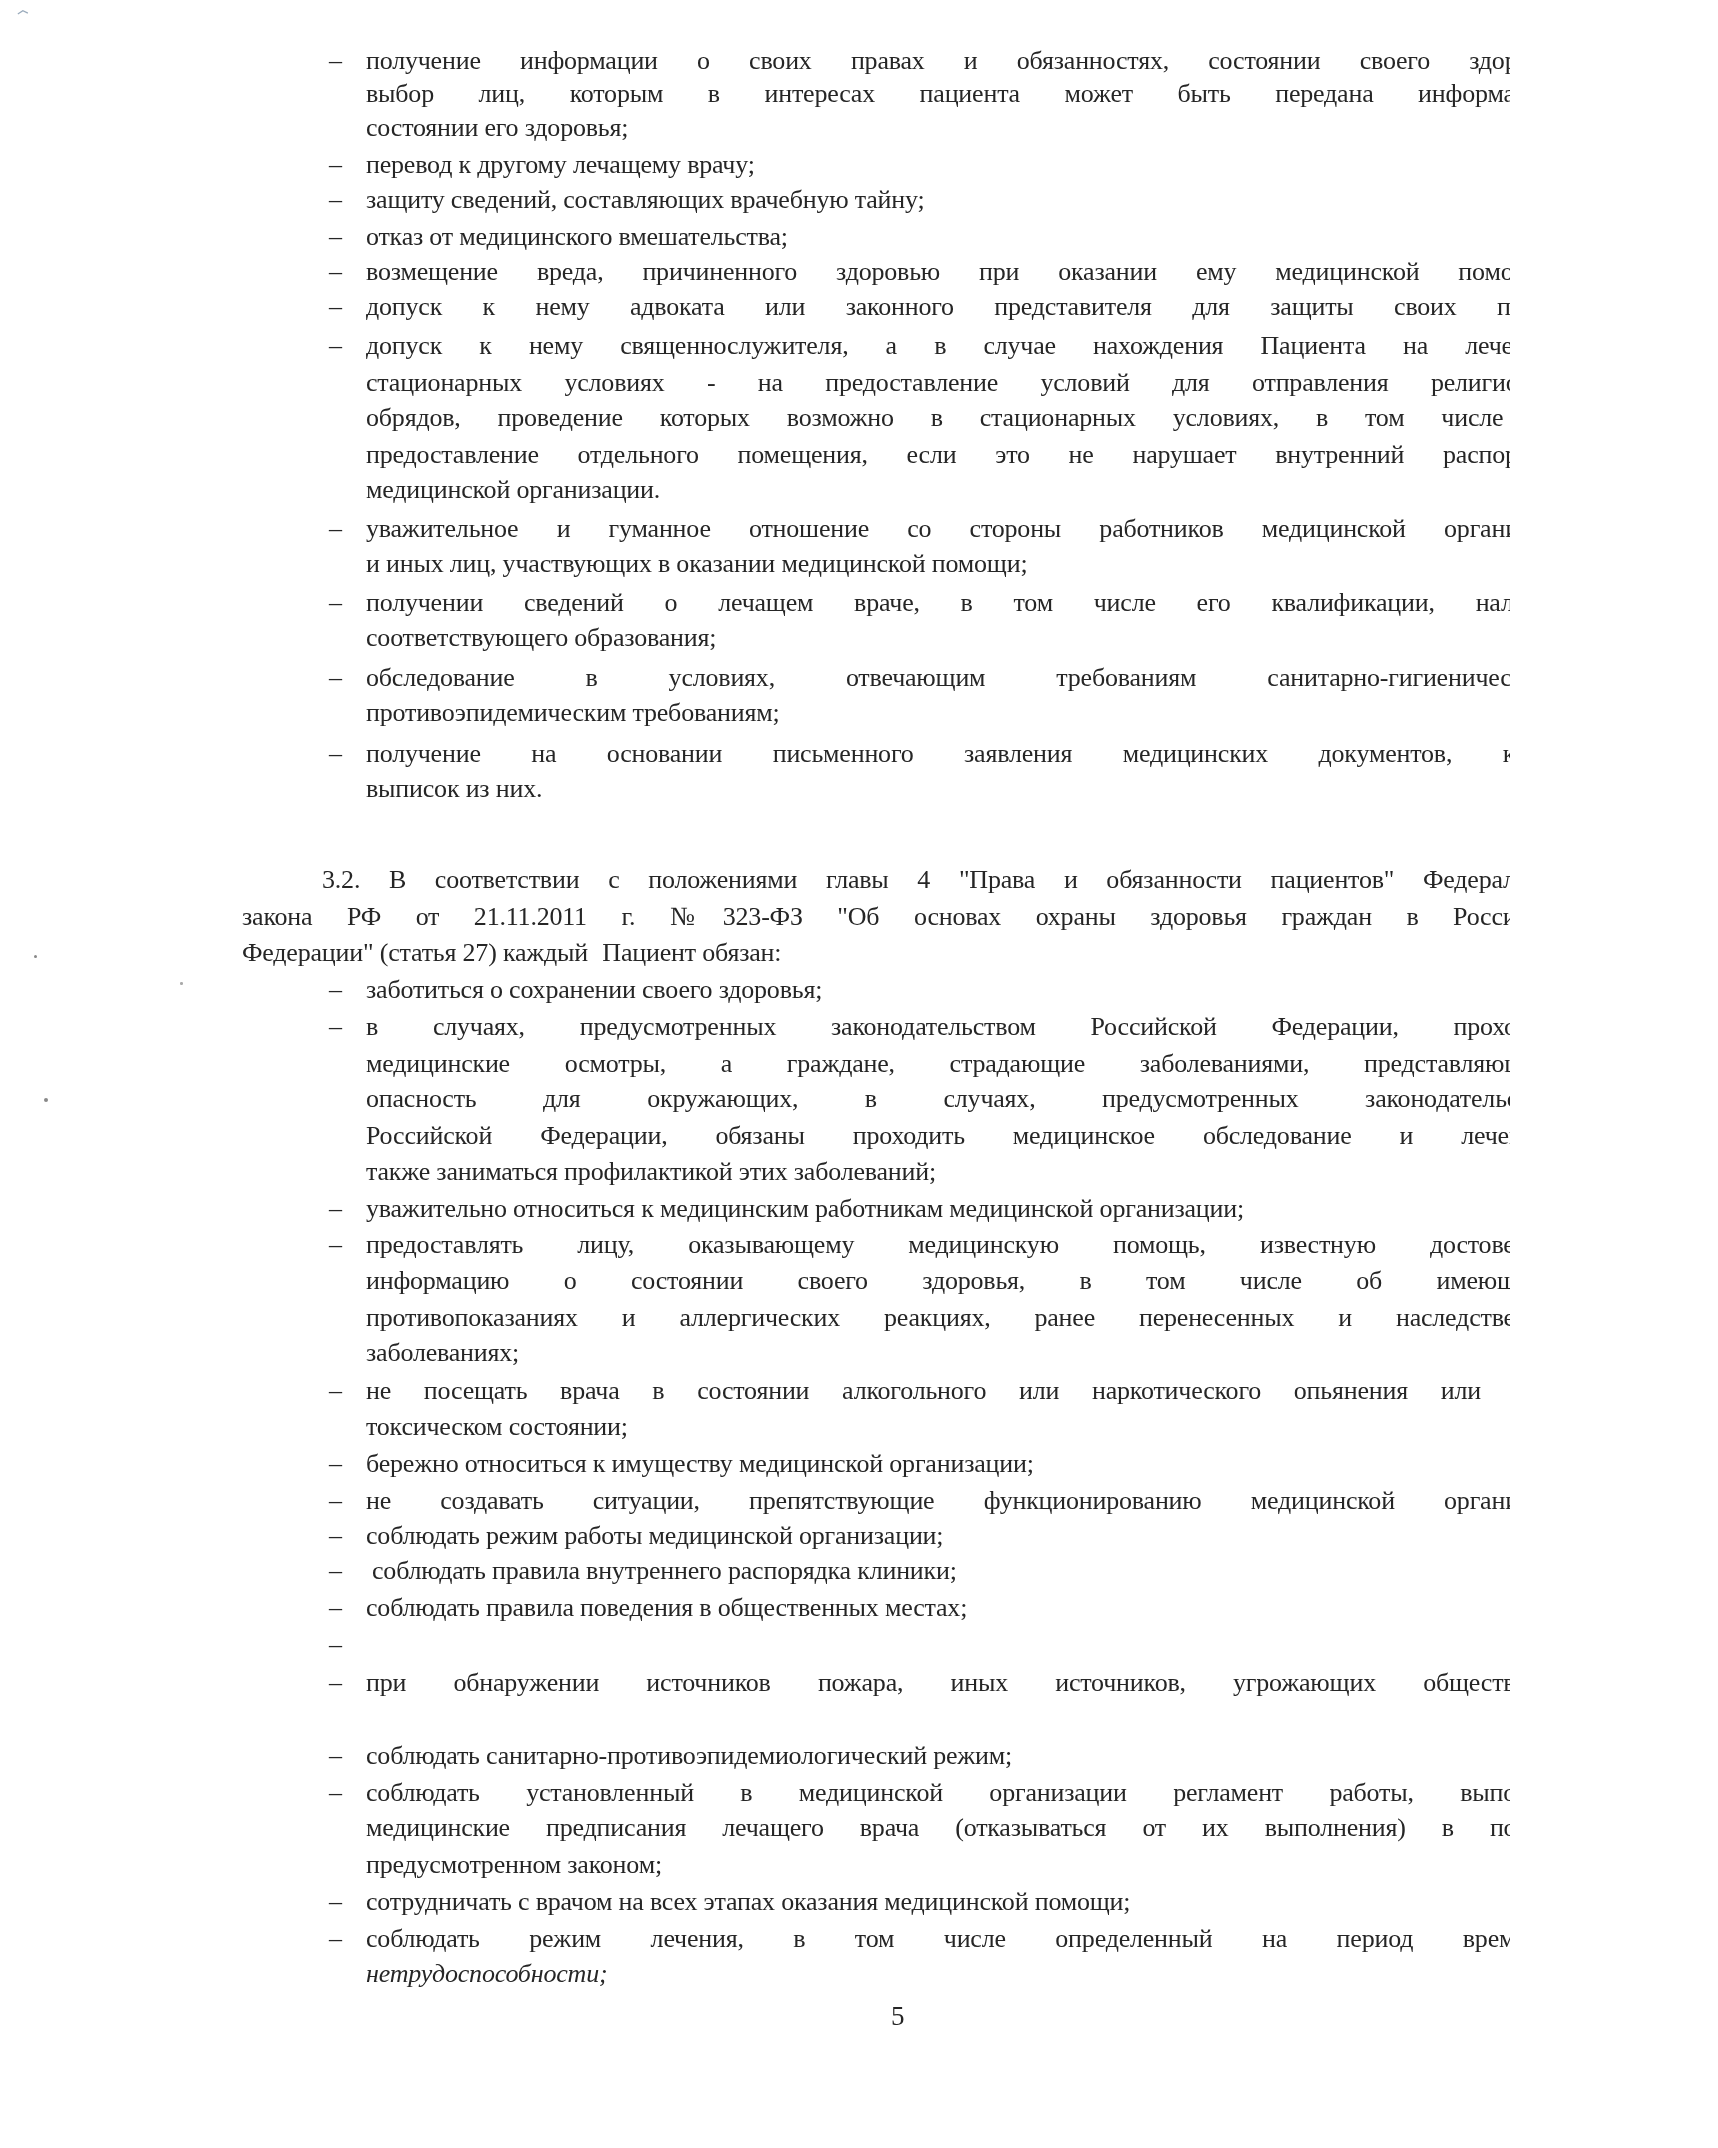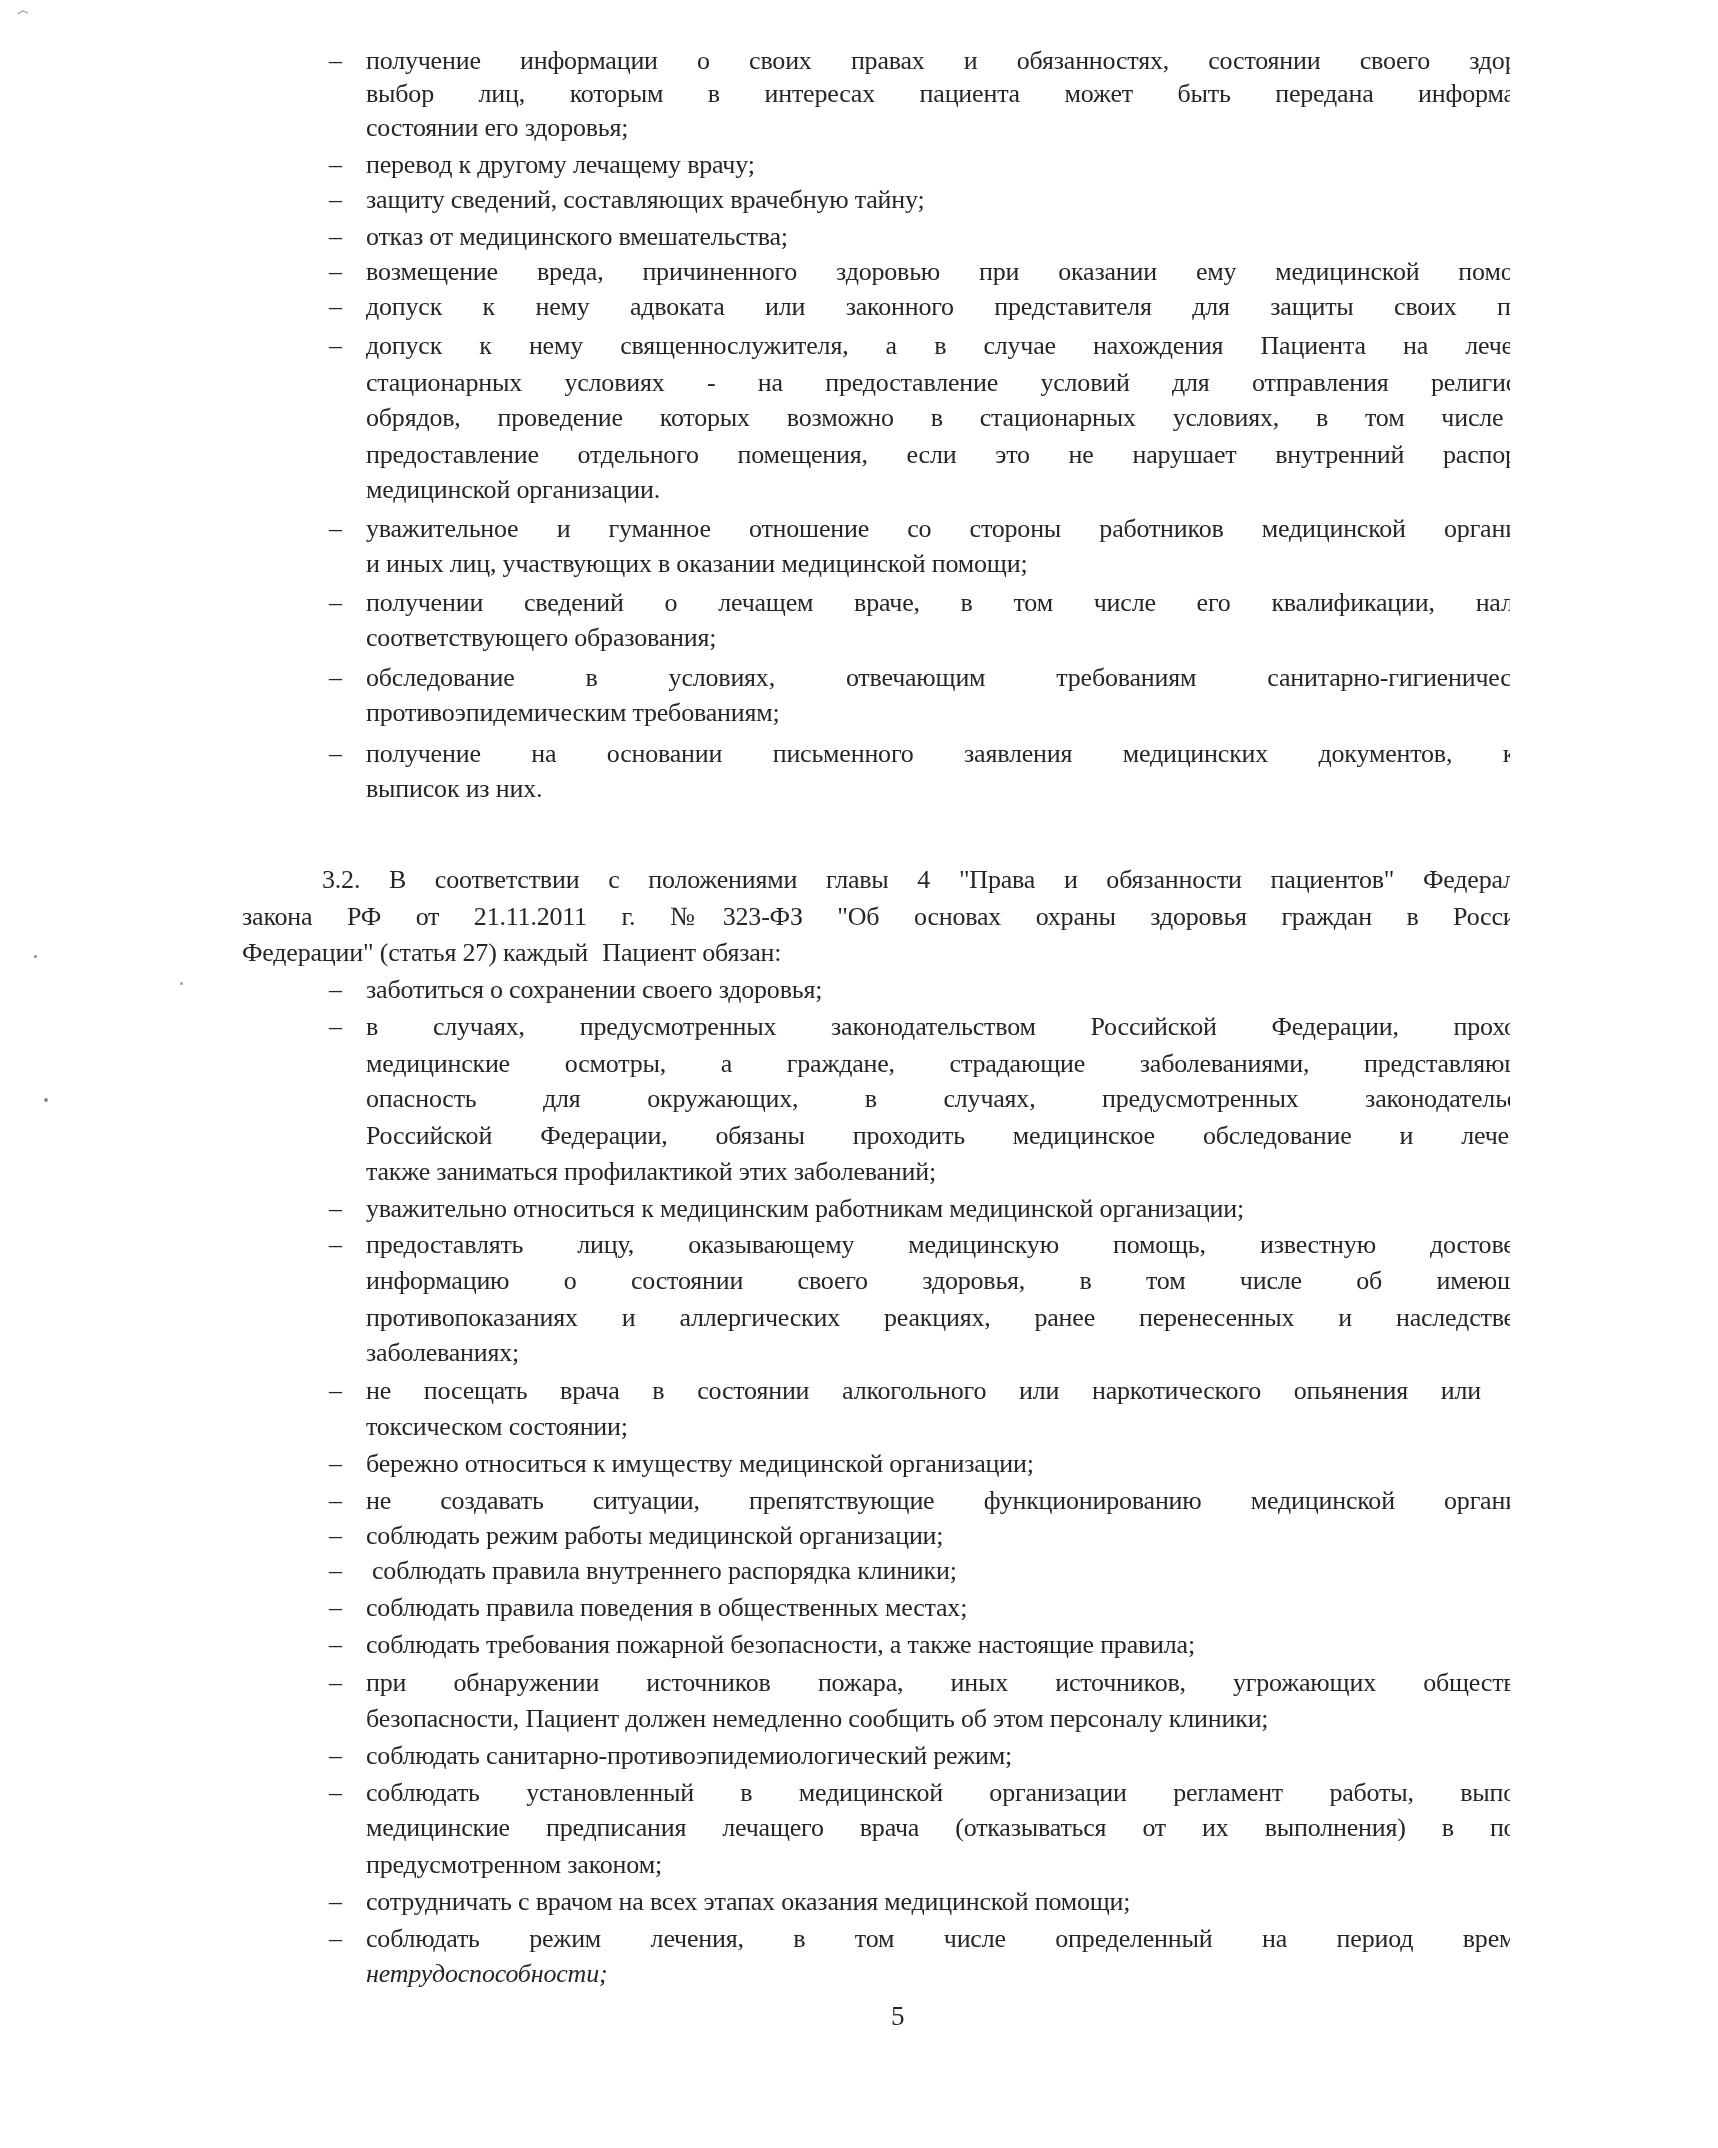--- a/index.html
+++ b/index.html
@@ -92,24 +92,22 @@
       <div class="line" style="left: 366px; top: 1447px;">бережно относиться к имуществу медицинской организации;</div>
       <span class="dash" style="left: 329px; top: 1484px;">–</span>
       <div class="line just" style="left: 366px; top: 1484px; width: 1188px;">не создавать ситуации, препятствующие функционированию медицинской организац</div>
       <span class="dash" style="left: 329px; top: 1519px;">–</span>
       <div class="line" style="left: 366px; top: 1519px; text-align: center;">соблюдать режим работы медицинской организации;</div>
       <span class="dash" style="left: 329px; top: 1554px;">–</span>
       <div class="line" style="left: 372px; top: 1554px;">соблюдать правила внутреннего распорядка клиники;</div>
       <span class="dash" style="left: 329px; top: 1591px;">–</span>
       <div class="line" style="left: 366px; top: 1591px;">соблюдать правила поведения в общественных местах;</div>
       <span class="dash" style="left: 329px; top: 1628px;">–</span>
-      <div class="line" style="left: 366px; top: 1628px;">соблюдать требования пожарной безопасности, а также настоящие правила;</div>
       <span class="dash" style="left: 329px; top: 1666px;">–</span>
       <div class="line just" style="left: 366px; top: 1666px; width: 1188px;">при обнаружении источников пожара, иных источников, угрожающих общественн</div>
-      <div class="line" style="left: 366px; top: 1702px;">безопасности, Пациент должен немедленно сообщить об этом персоналу клиники;</div>
       <span class="dash" style="left: 329px; top: 1739px;">–</span>
       <div class="line" style="left: 366px; top: 1739px;">соблюдать санитарно-противоэпидемиологический режим;</div>
       <span class="dash" style="left: 329px; top: 1776px;">–</span>
       <div class="line just" style="left: 366px; top: 1776px; width: 1188px;">соблюдать установленный в медицинской организации регламент работы, выполня</div>
       <div class="line just" style="left: 366px; top: 1811px; width: 1188px;">медицинские предписания лечащего врача (отказываться от их выполнения) в поряд</div>
       <div class="line" style="left: 366px; top: 1848px;">предусмотренном законом;</div>
       <span class="dash" style="left: 329px; top: 1885px;">–</span>
       <div class="line" style="left: 366px; top: 1885px;">сотрудничать с врачом на всех этапах оказания медицинской помощи;</div>
       <span class="dash" style="left: 329px; top: 1922px;">–</span>
       <div class="line just" style="left: 366px; top: 1922px; width: 1188px;">соблюдать режим лечения, в том числе определенный на период временн</div>

